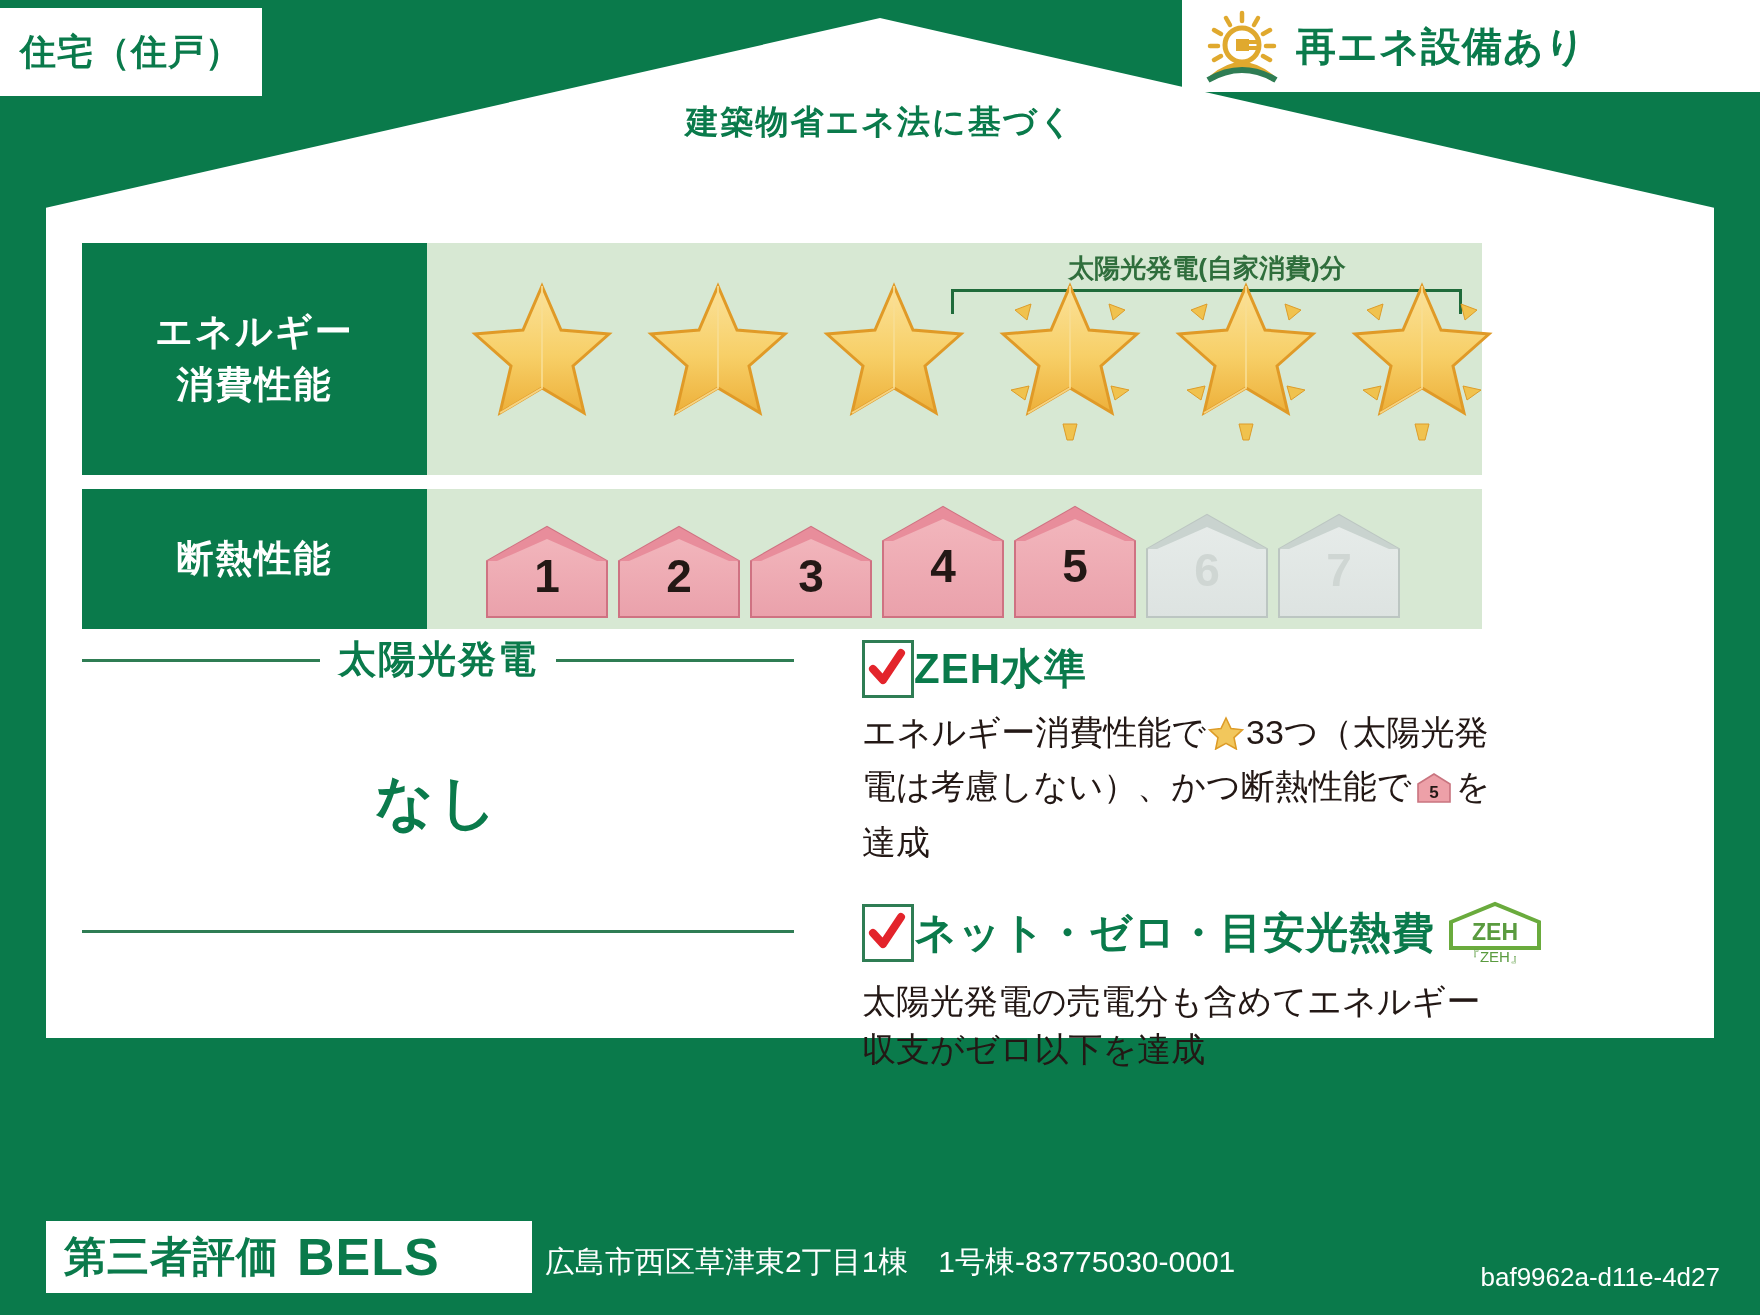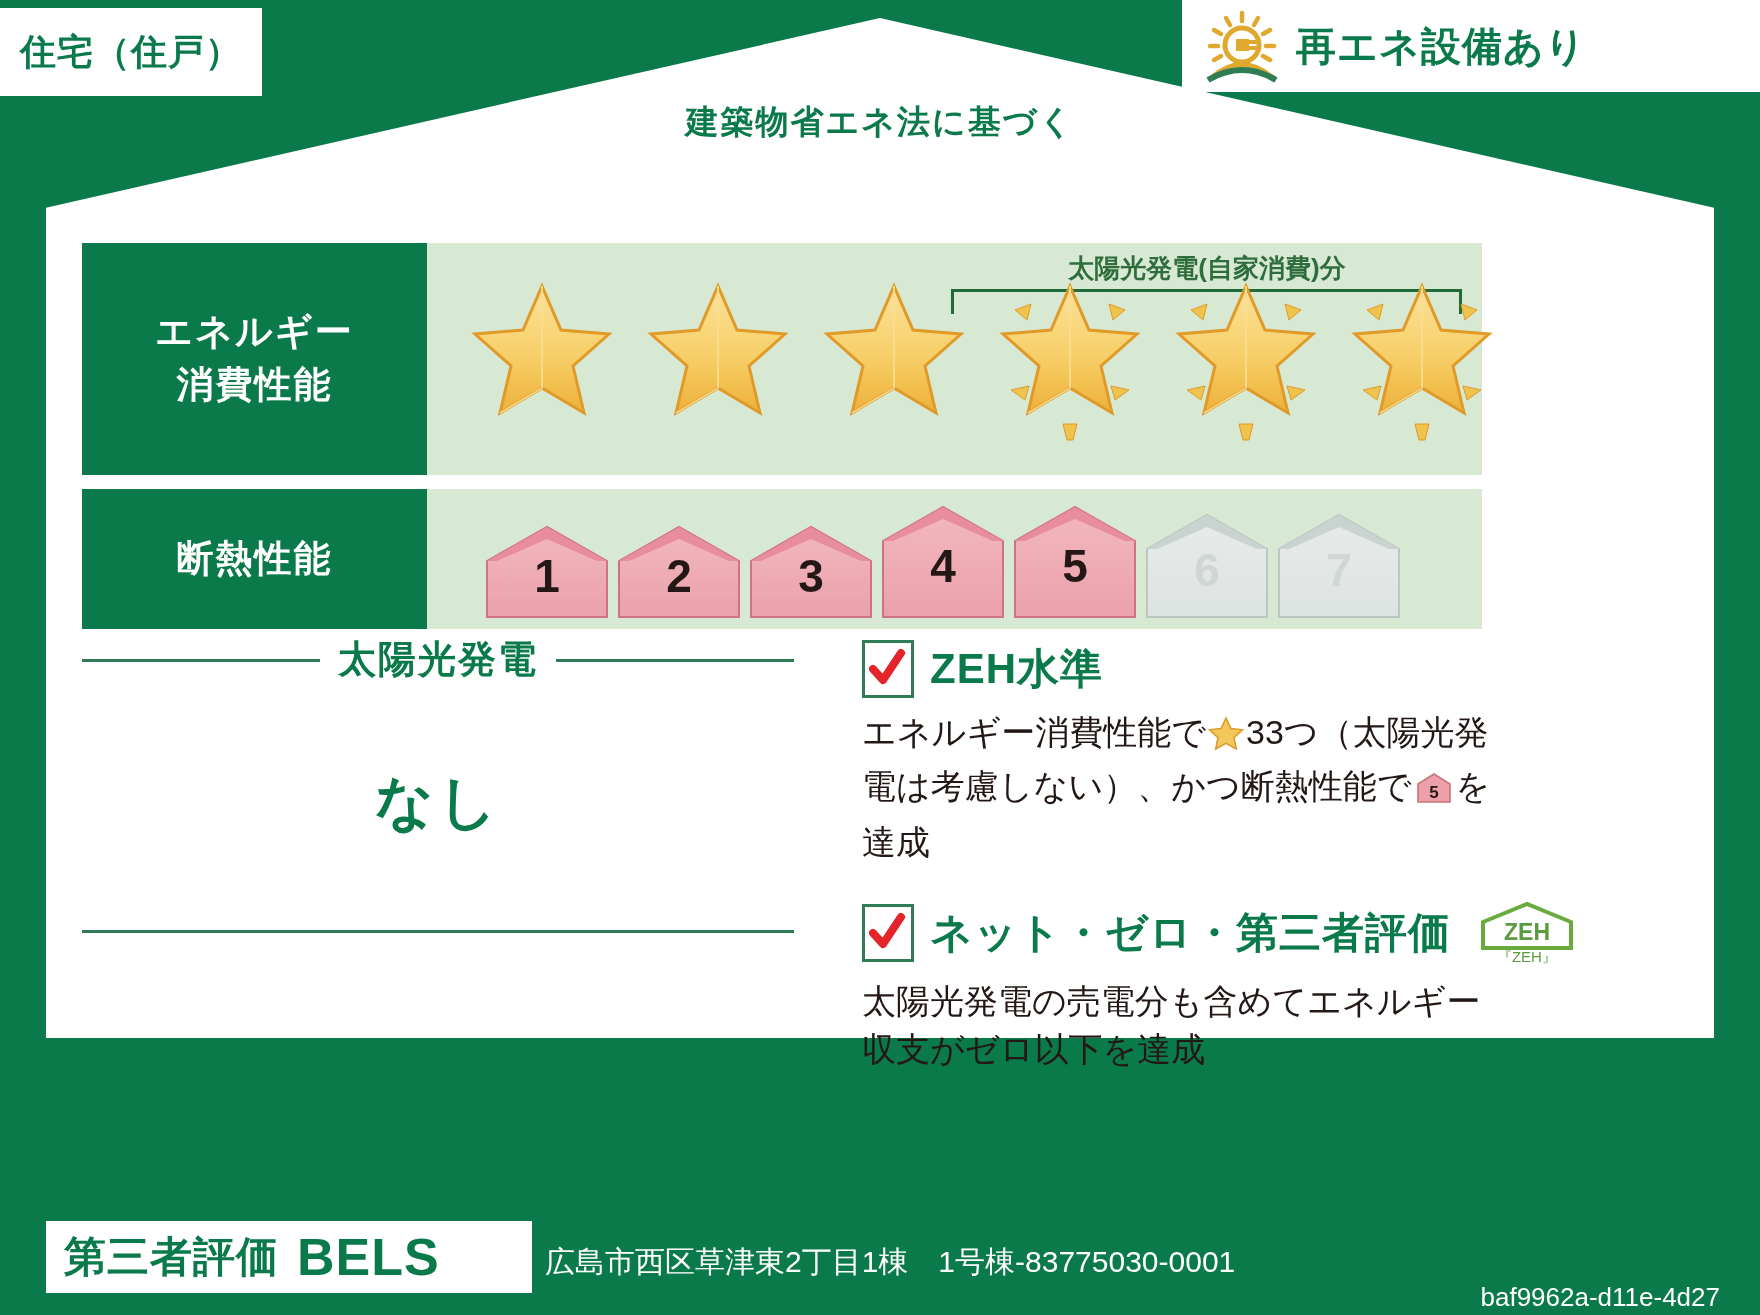--- a/index.html
+++ b/index.html
@@ -100,21 +100,21 @@
     position:relative;background:#ffffff;padding:0 16px;
     color:#0a7a4b;font-weight:bold;font-size:38px;letter-spacing:2px;
   }
   .cost-value{
     margin-top:82px;text-align:center;color:#0a7a4b;
     font-size:58px;font-weight:bold;letter-spacing:4px;
   }
   .cost-rule{margin-top:88px;height:3px;background:#2f7d54;width:100%;}
   
   .zeh-block{position:absolute;left:862px;top:640px;width:640px;z-index:5;}
-  .zeh-row{display:flex;align-items:center;gap:16px;}
+  .zeh-row{display:flex;align-items:center;}
   .chk{
     width:46px;height:52px;border:3px solid #2f7d54;background:#fff;
     position:relative;flex:0 0 auto;
   }
   .chk svg{position:absolute;left:2px;top:2px;}
   .zeh-title{
     color:#0a7a4b;font-weight:bold;font-size:42px;letter-spacing:1px;white-space:nowrap;
   }
   .zeh-desc{
     margin-top:10px;color:#231815;font-size:34px;line-height:1.42;letter-spacing:0px;
@@ -134,21 +134,21 @@
   .footer-bels .t2{color:#0a7a4b;font-weight:bold;font-size:52px;letter-spacing:1px;}
   .footer-addr{
     position:absolute;left:545px;bottom:32px;color:#ffffff;font-size:30px;z-index:7;
     white-space:nowrap;
   }
   .footer-date{
     position:absolute;right:40px;bottom:56px;color:#ffffff;font-size:33px;z-index:7;
     text-align:right;white-space:nowrap;
   }
   .footer-uid{
-    position:absolute;right:40px;bottom:2px;color:#ffffff;font-size:26px;z-index:7;
+    position:absolute;right:40px;bottom:22px;color:#ffffff;font-size:26px;z-index:7;
     text-align:right;white-space:nowrap;
   }
 </style>
 </head>
 <body>
 
 <div class="label-root">
 
   <div class="house-body"></div>
 
@@ -434,21 +434,21 @@
     </div>
 
     <div class="spacer-2"></div>
 
     <div class="zeh-row">
       <span class="chk">
         <svg width="40" height="46" viewBox="0 0 40 46">
           <path d="M6 24 L16 35 L34 8" fill="none" stroke="#e3242b" stroke-width="8" stroke-linecap="round" stroke-linejoin="round"></path>
         </svg>
       </span>
-      <span class="zeh-title">ネット・ゼロ・第三者評価</span>
+      <span class="zeh-title">ネット・ゼロ・目安光熱費</span>
       <span class="zeh-logo">
         <svg width="100" height="52" viewBox="0 0 100 52">
           <path d="M6 22 L50 4 L94 22 L94 48 L6 48 Z" fill="none" stroke="#6aab3d" stroke-width="4"></path>
           <text x="50" y="40" font-family="Liberation Sans, sans-serif" font-size="23" font-weight="bold" fill="#5a9b3f" text-anchor="middle">ZEH</text>
         </svg>
         <span class="cap">『ZEH』</span>
       </span>
     </div>
     <div class="zeh-desc">太陽光発電の売電分も含めてエネルギー収支がゼロ以下を達成</div>
   </div>

